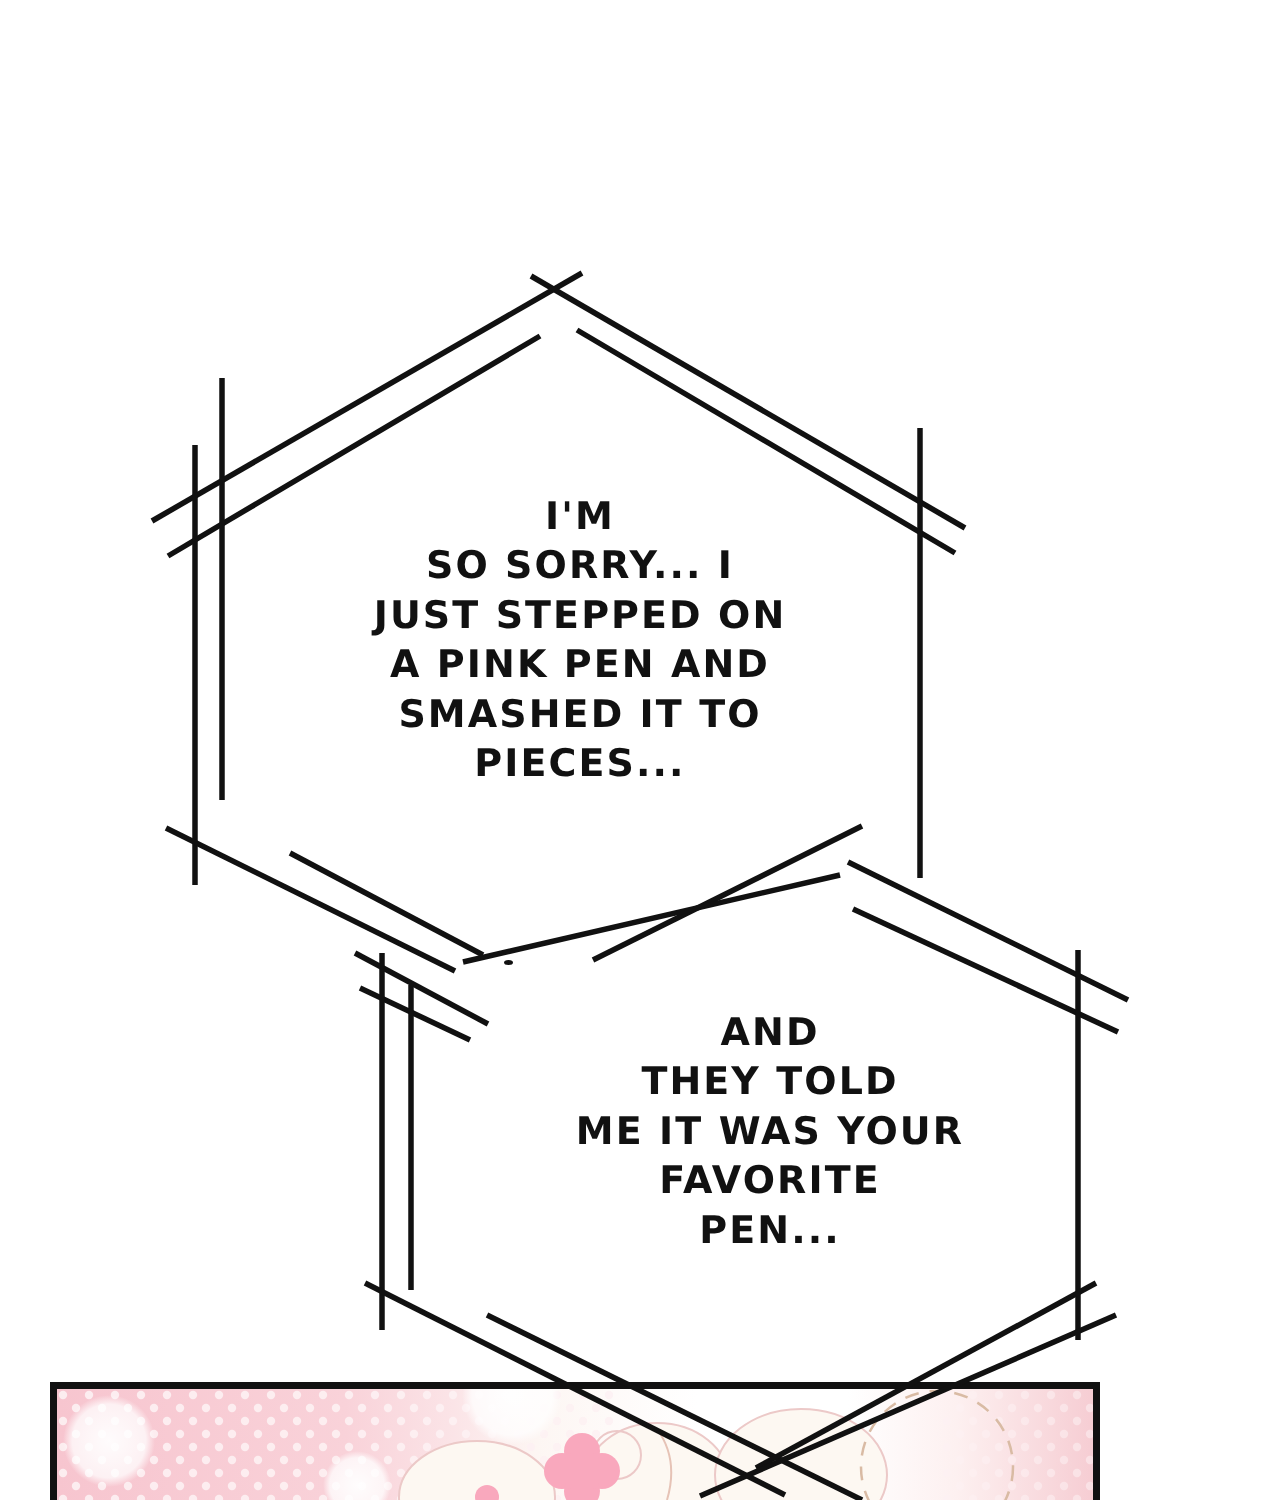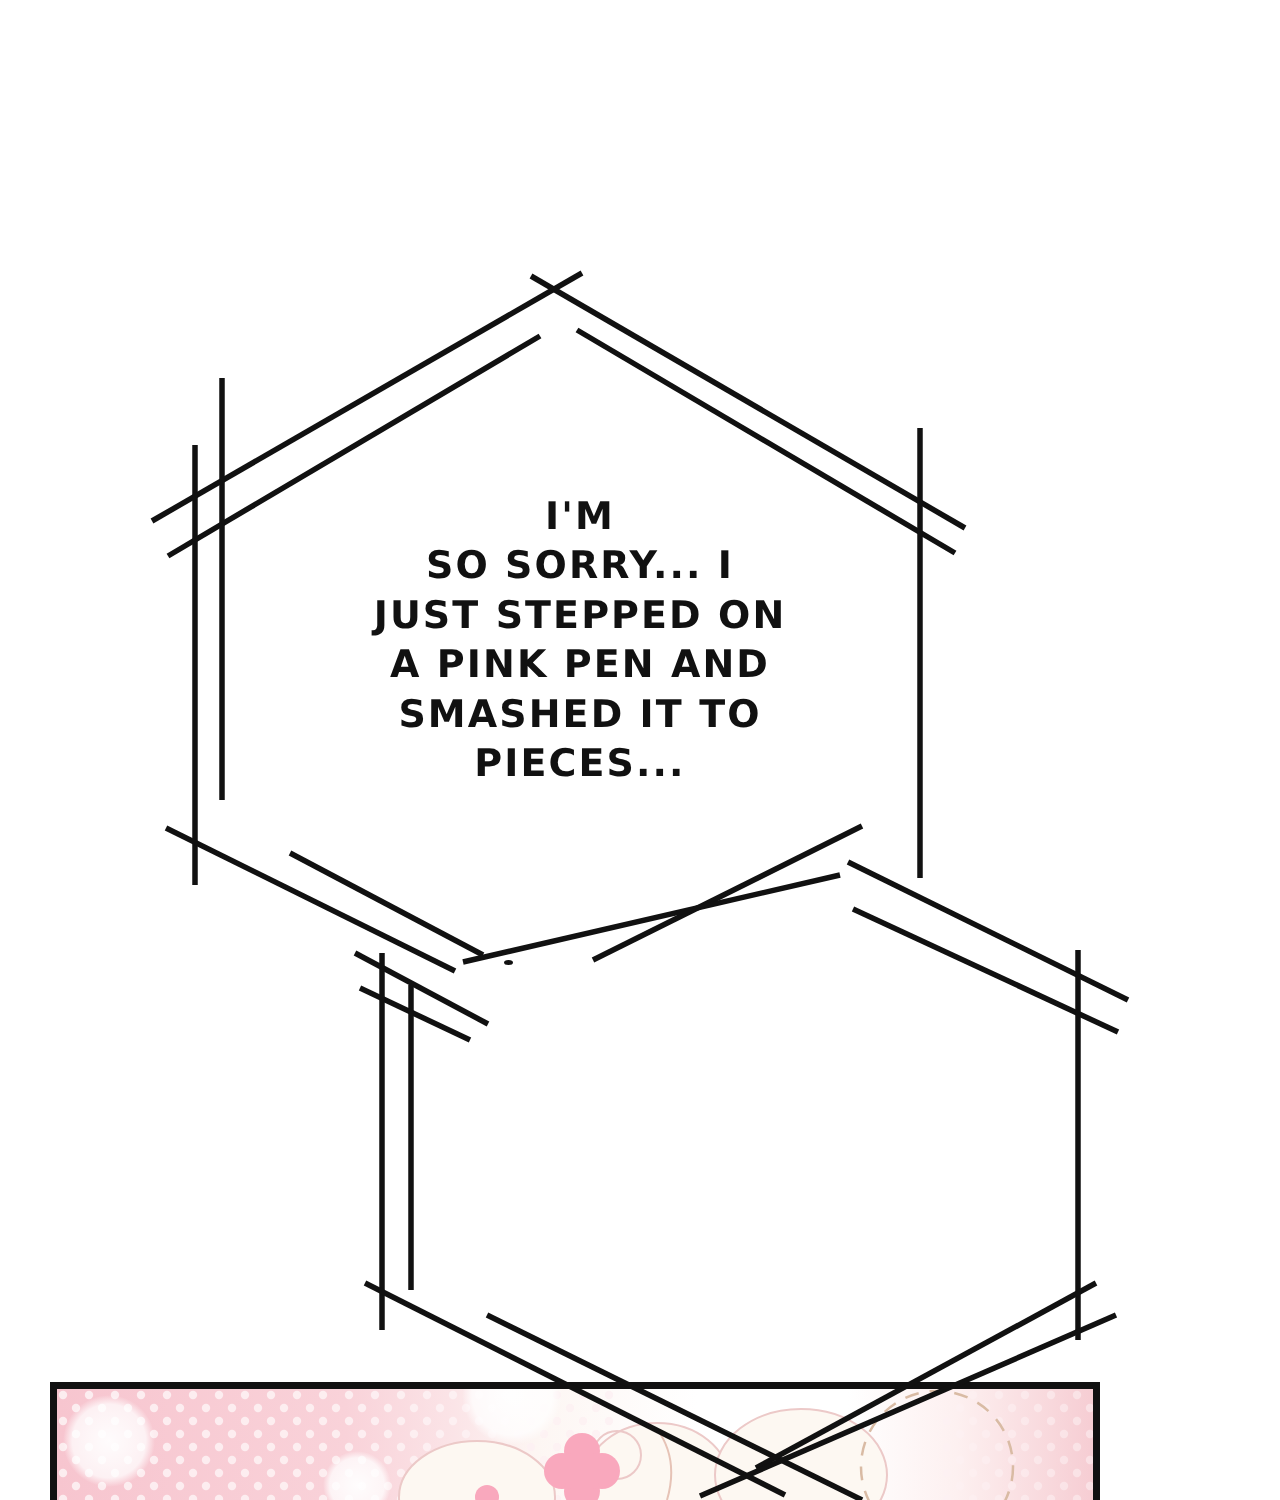--- a/index.html
+++ b/index.html
@@ -188,14 +188,19 @@
 
   <div id="ink-speck"></div>
 
   <div class="bubble-text" id="dialogue-upper">I'M
 SO SORRY... I
 JUST STEPPED ON
 A PINK PEN AND
 SMASHED IT TO
 PIECES...</div>
 
+  <div class="bubble-text" id="dialogue-lower">AND
+THEY TOLD
+ME IT WAS YOUR
+FAVORITE
+PEN...</div>
 
 </div>
 
 </body></html>

